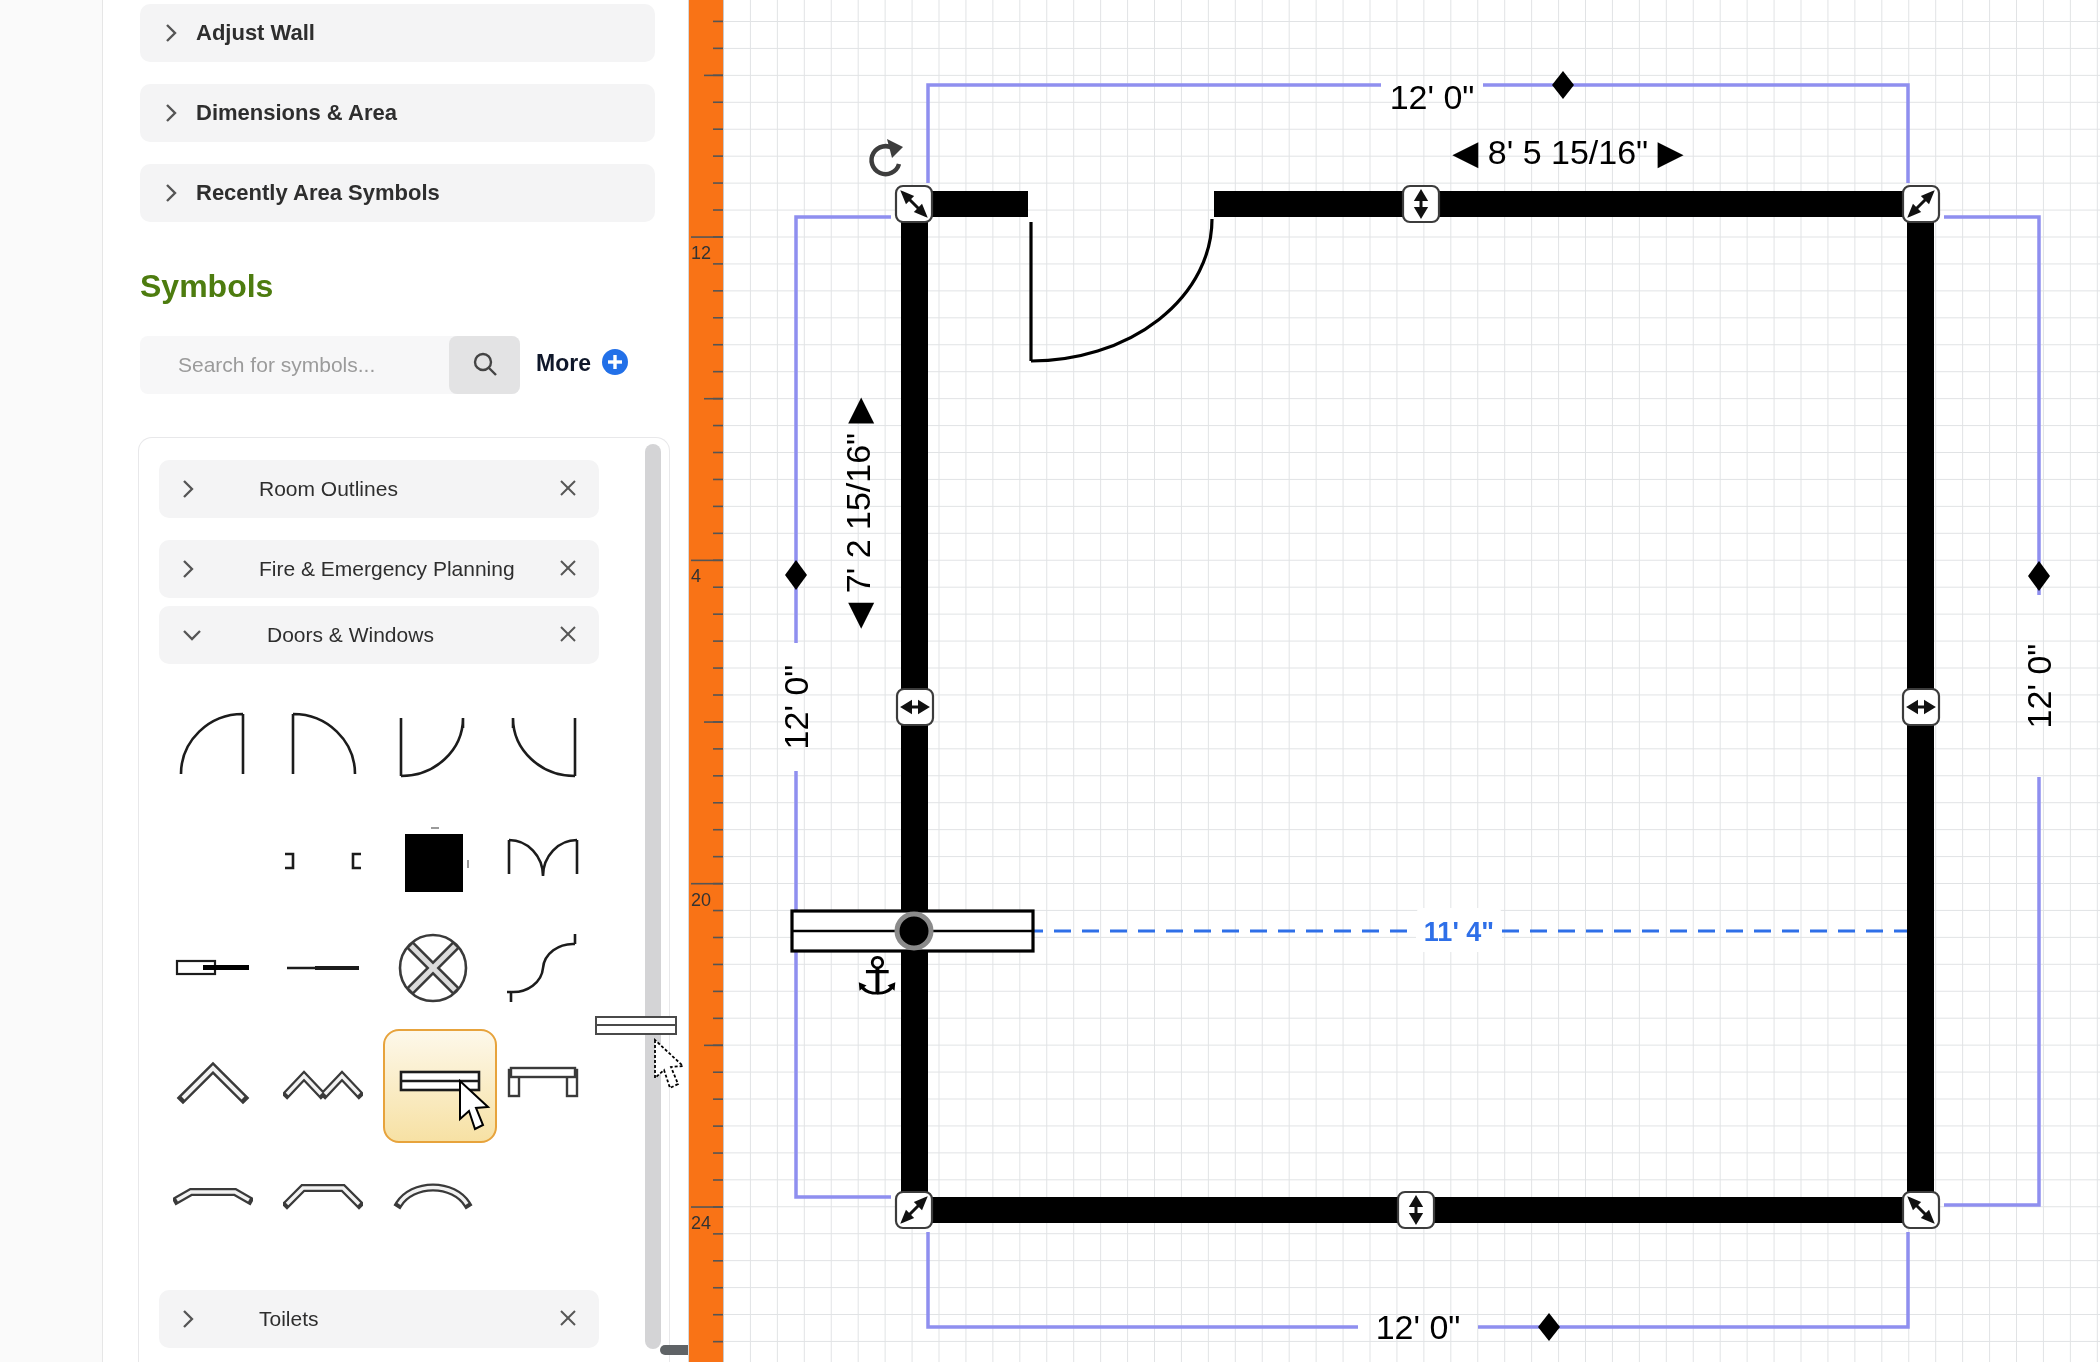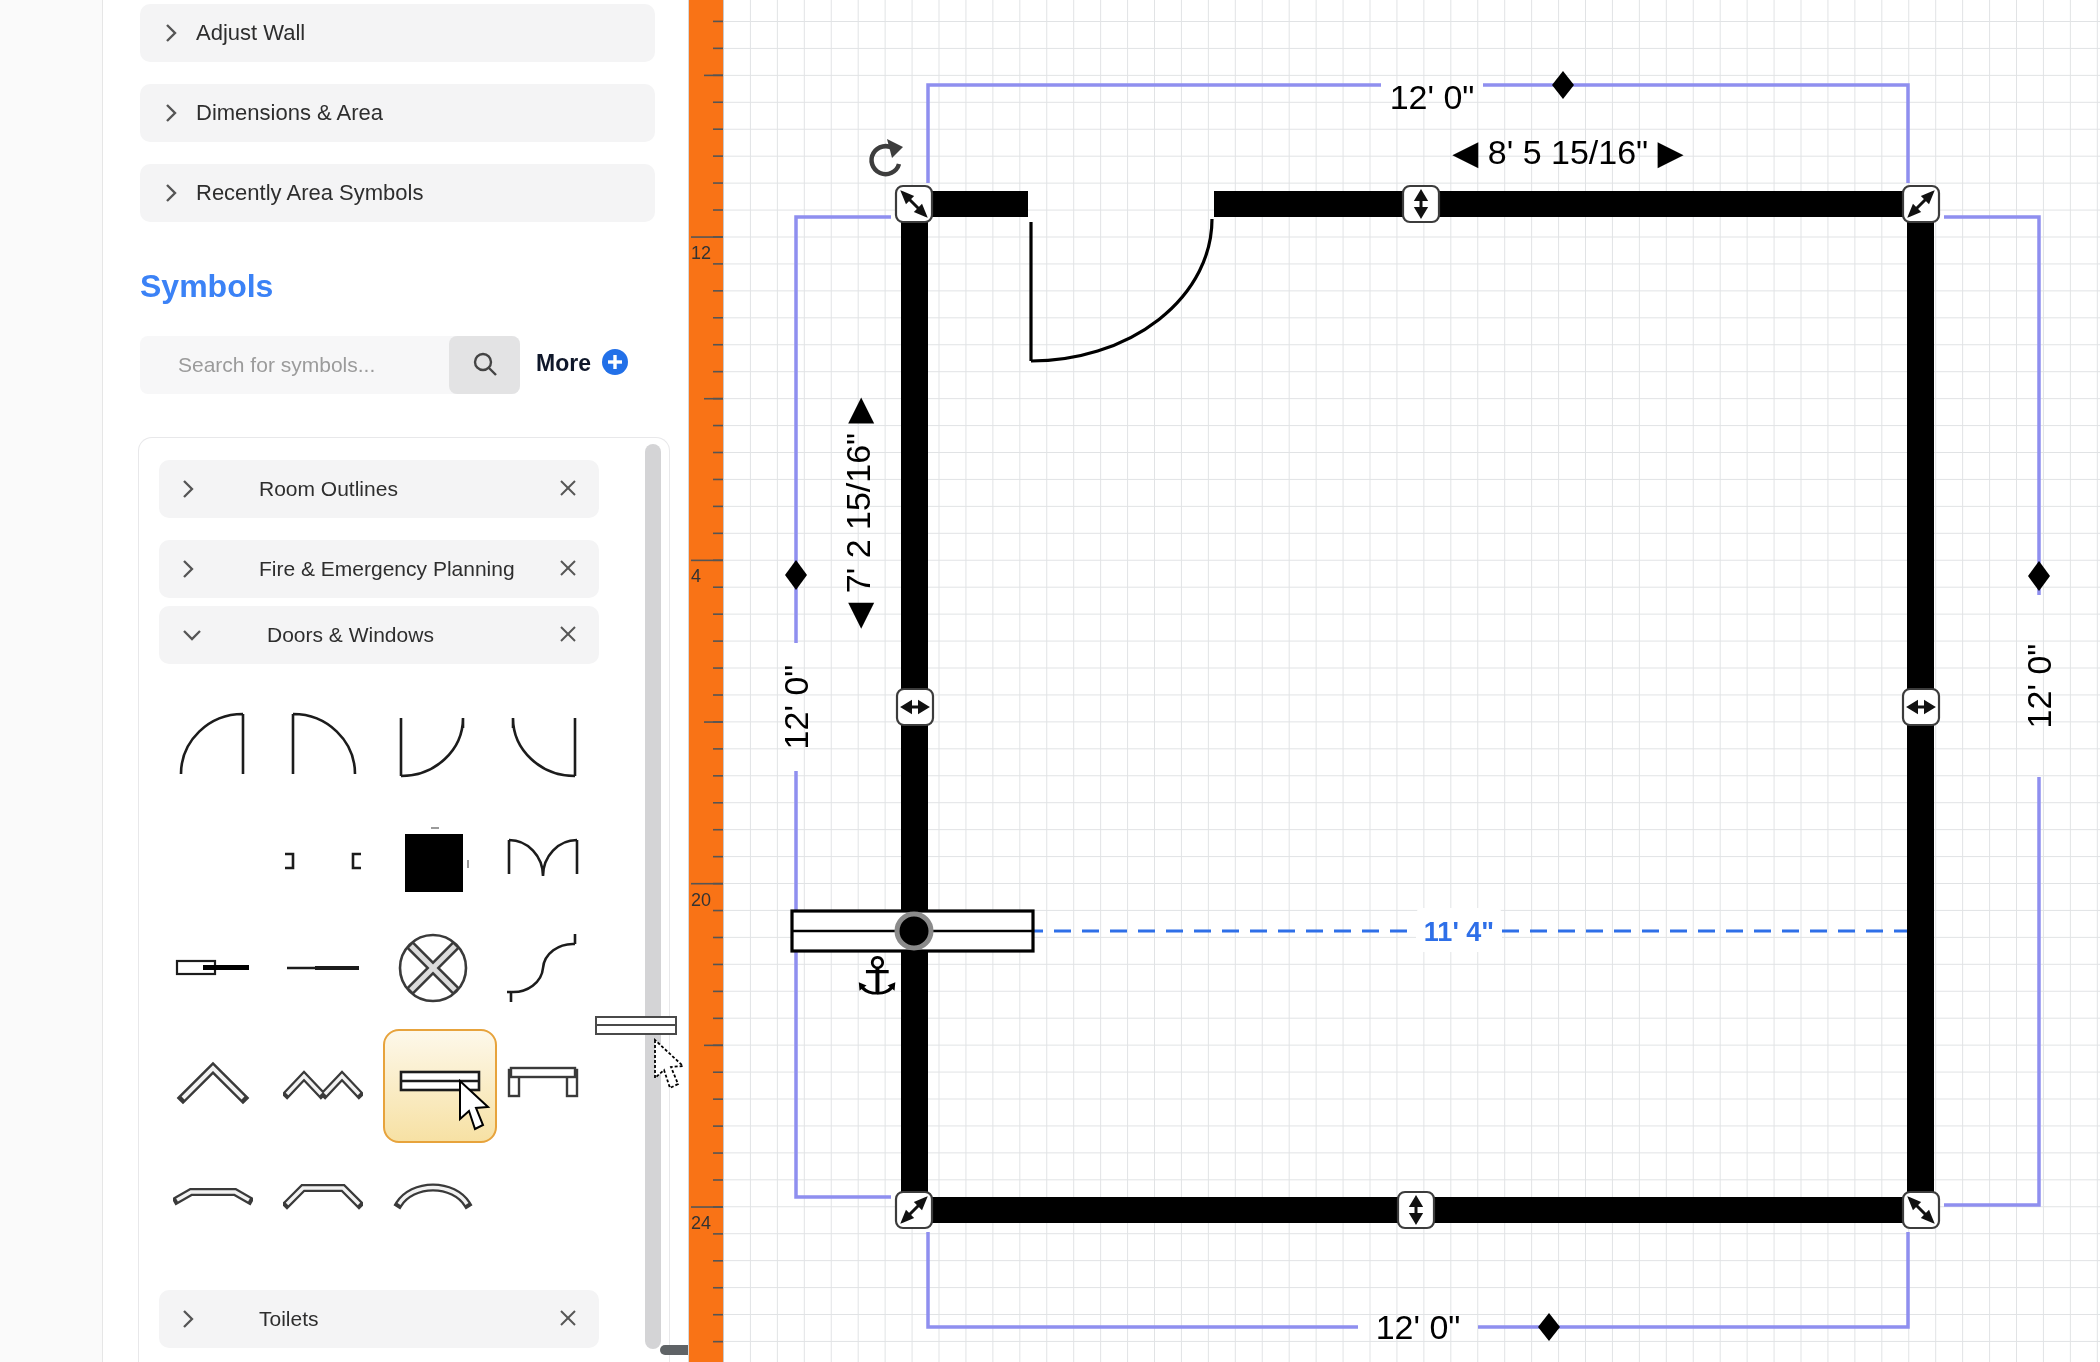--- a/index.html
+++ b/index.html
@@ -6,22 +6,22 @@
   body{width:2100px;height:1362px;overflow:hidden;position:relative;
        font-family:"Liberation Sans","DejaVu Sans",sans-serif;color:#2b2b2b;}
   .abs{position:absolute;}
   
   #gutter{left:0;top:0;width:102px;height:1362px;background:#fafafa;border-right:1px solid #e6e6e6;}
   
   #sidebar{left:103px;top:0;width:585px;height:1362px;background:#fff;}
   .chip{position:absolute;left:37px;width:515px;height:58px;background:#f4f4f5;border-radius:10px;
         display:flex;align-items:center;cursor:pointer;}
   .chip .chev{margin:0 18px 0 24px;display:flex;align-items:center;}
-  .chip .lbl{font-size:22px;color:#2e2e2e;}
-  #symbols-title{left:37px;top:268px;font-size:32px;font-weight:600;color:#3b82f6;}
+  .chip .lbl{font-size:22px;color:#2e2e2e;font-weight:bold;}
+  #symbols-title{left:37px;top:268px;font-size:32px;font-weight:600;color:#4d7c0f;}
   #search-box{left:37px;top:336px;width:380px;height:58px;background:#f7f7f8;border-radius:8px;display:flex;}
   #search-input{border:none;outline:none;background:transparent;flex:1;padding:0 0 0 38px;
                 font-size:21px;color:#444;font-family:inherit;}
   #search-input::placeholder{color:#9b9b9b;}
   #search-btn{width:78px;height:58px;background:#e3e3e4;border:none;border-radius:8px;cursor:pointer;
               display:flex;align-items:center;justify-content:center;}
   #more-link{left:433px;top:350px;font-size:23px;font-weight:700;color:#0f172a;cursor:pointer;}
   #plus-btn{left:498px;top:348px;cursor:pointer;}
   
   #panel{left:35px;top:437px;width:530px;height:925px;background:#fff;border:1px solid #e8e8ea;

